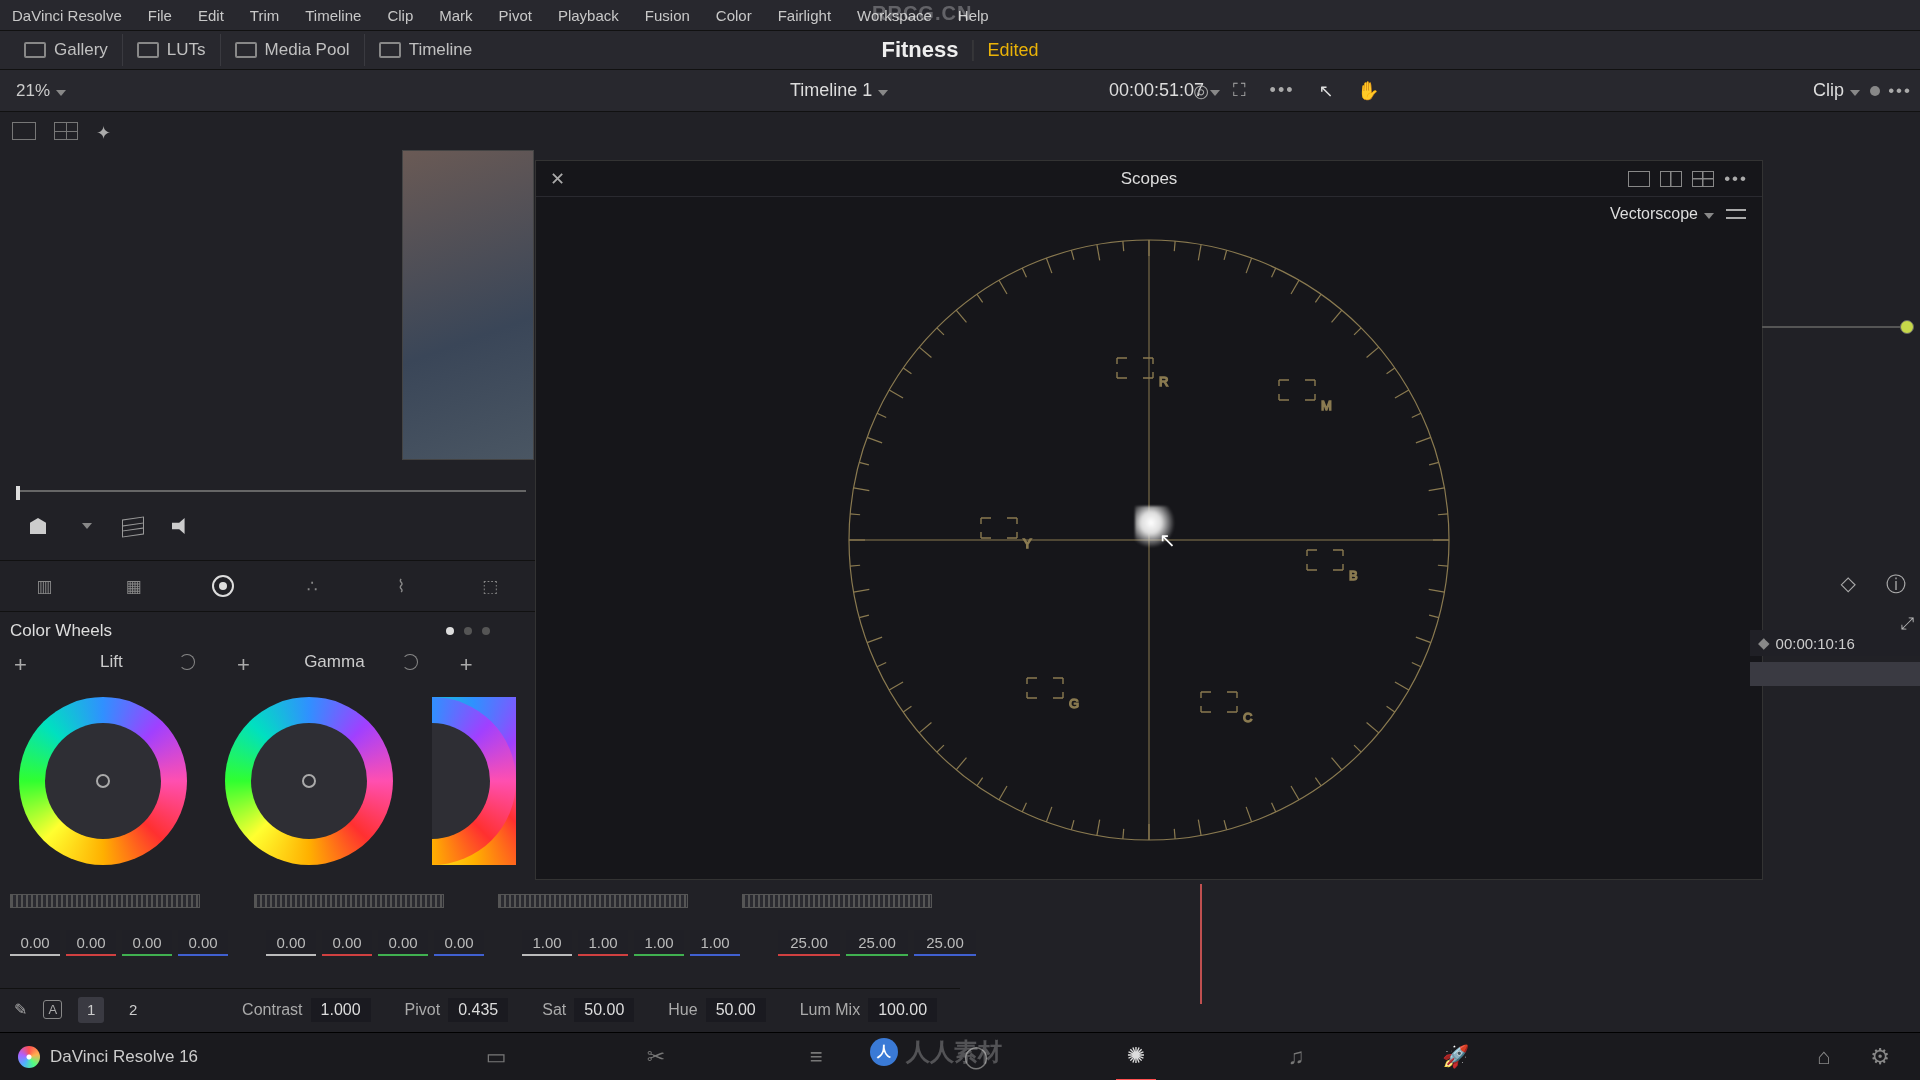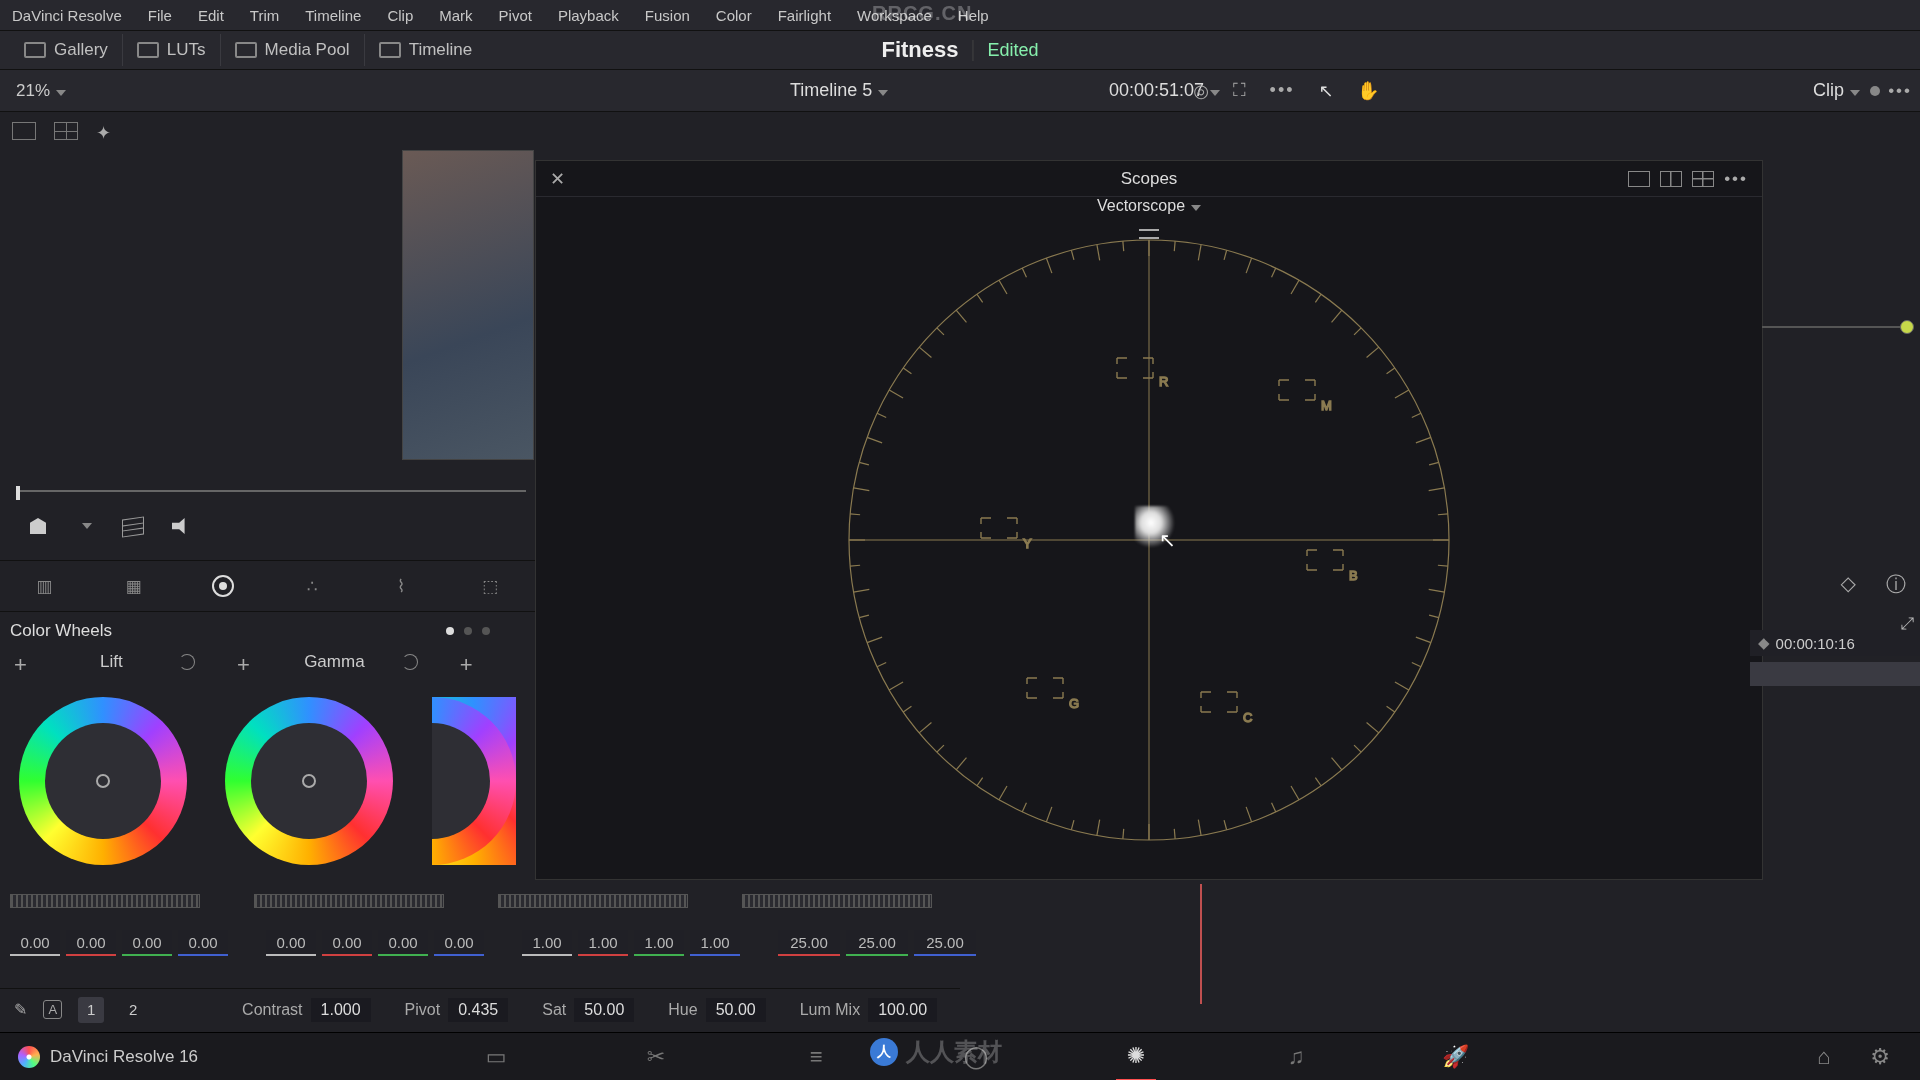--- a/index.html
+++ b/index.html
@@ -9,21 +9,21 @@
 .menubar { height:30px; display:flex; align-items:center; padding:0 12px; gap:26px; background:#28282e; }
 .menubar span { color:#c8c8c8; font-size:15px; }
 
 
 .toolbar { height:40px; background:#28282e; border-top:1px solid #111; border-bottom:1px solid #111; display:flex; align-items:center; padding:0 10px; position:relative; }
 .tool-btn { display:flex; align-items:center; gap:8px; padding:6px 14px; color:#c0c0c0; font-size:17px; }
 .tool-btn.sep { border-right:1px solid #3a3a40; }
 .tool-icon { width:22px; height:16px; border:2px solid #888; border-radius:2px; display:inline-block; }
 .toolbar-center { position:absolute; left:50%; transform:translateX(-50%); display:flex; align-items:center; gap:14px; }
 .project-title { color:#eee; font-size:22px; font-weight:600; }
-.edited { color:#86efac; font-size:18px; border-left:1px solid #444; padding-left:14px; }
+.edited { color:#eab308; font-size:18px; border-left:1px solid #444; padding-left:14px; }
 .toolbar-right { margin-left:auto; display:flex; align-items:center; }
 
 
 .secbar { height:42px; background:#28282e; border-bottom:1px solid #111; display:flex; align-items:center; padding:0 16px; position:relative; }
 .zoom { color:#ccc; font-size:17px; margin-right:8px; }
 .chev { width:0;height:0;border-left:5px solid transparent;border-right:5px solid transparent;border-top:6px solid #888;display:inline-block;margin-left:6px; }
 .timeline-name { position:absolute; left:50%; transform:translateX(-170px); color:#ddd; font-size:18px; }
 .tc { position:absolute; right:700px; color:#ddd; font-size:18px; }
 .sec-icons { position:absolute; right:540px; display:flex; gap:24px; }
 .sec-icons span { color:#aaa; font-size:18px; }
@@ -118,21 +118,21 @@
 
 .scopes { position:absolute; left:535px; top:160px; width:1228px; height:720px; background:#16161a; border:1px solid #333; }
 .scopes-hdr { height:36px; display:flex; align-items:center; position:relative; border-bottom:1px solid #2a2a30; }
 .scopes-close { position:absolute; left:14px; color:#aaa; font-size:18px; }
 .scopes-title { margin:12px auto; color:#ddd; font-size:17px; }
 .scopes-layouts { position:absolute; right:14px; display:flex; gap:10px; align-items:center; }
 .lay { width:22px; height:16px; border:1.5px solid #888; }
 .lay.l2 { background:linear-gradient(#888,#888) 50% 0/1.5px 100% no-repeat; }
 .lay.l4 { background:linear-gradient(#888,#888) 50% 0/1.5px 100% no-repeat,linear-gradient(#888,#888) 0 50%/100% 1.5px no-repeat; }
 .three-dots { color:#aaa; letter-spacing:2px; }
-.scopes-sub { height:34px; display:flex; align-items:center; justify-content:flex-end; padding:0 16px; gap:12px;flex-direction:column; }
+.scopes-sub { height:34px; display:flex; align-items:center; justify-content:flex-end; padding:0 16px; gap:12px; }
 .scopes-sub .sel { color:#ddd; font-size:16px; }
 .sliders-ic { width:20px; height:14px; position:relative; }
 .sliders-ic::before,.sliders-ic::after { content:""; position:absolute; width:20px; height:2px; background:#aaa; }
 .sliders-ic::before{top:2px;} .sliders-ic::after{top:10px;}
 
 .vscope { position:absolute; left:50%; top:calc(50% + 20px); transform:translate(-50%,-50%); width:620px; height:620px; }
 .vscope svg { width:100%; height:100%; }
 .trace { position:absolute; left:50%; top:50%; width:40px; height:42px; background:radial-gradient(ellipse at 40% 40%,#fff 0%,#ddd 30%,rgba(255,255,255,0) 70%); transform:translate(-14px,-34px); filter:blur(1px); }
 .cursor { position:absolute; left:50%; top:50%; transform:translate(10px,-12px); color:#fff; font-size:20px; }
 
@@ -193,21 +193,21 @@
       <span>Timeline</span>
     </div>
   <div class="toolbar-center">
     <span class="project-title">Fitness</span>
     <span class="edited">Edited</span>
   </div>
 </div>
 
 <div class="secbar">
   <span class="zoom"><span>21%</span><span class="chev"></span></span>
-  <span class="timeline-name"><span>Timeline 5</span><span class="chev"></span></span>
+  <span class="timeline-name"><span>Timeline 1</span><span class="chev"></span></span>
   <span class="tc"><span>00:00:51:07</span><span class="chev"></span></span>
   <div class="sec-icons">
     <span>◎</span>
     <span>⛶</span>
     <span class="three-dots">•••</span>
     <span style="color:#ddd">↖</span>
     <span>✋</span>
   </div>
   <span class="clip-drop"><span>Clip</span><span class="chev"></span><span class="dot-ind"></span></span>
   <span class="three-dots" style="position:absolute;right:8px;color:#aaa">•••</span>

